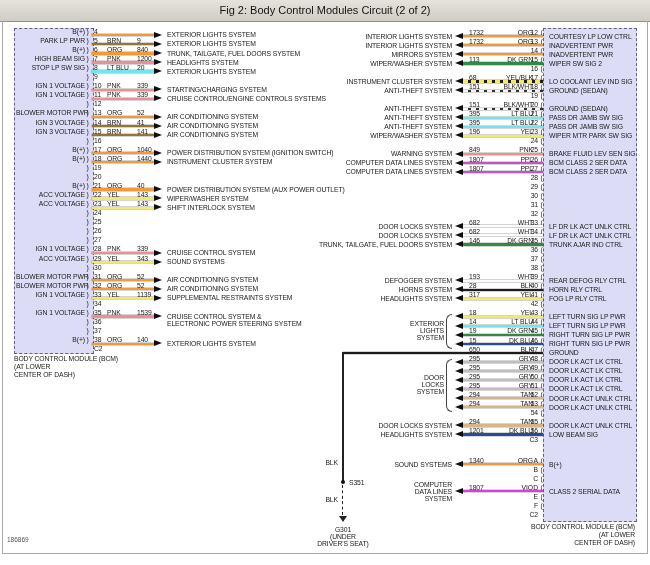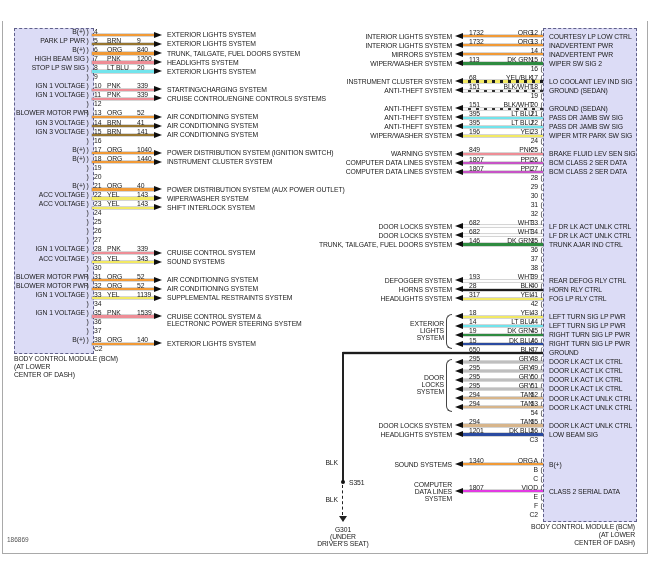--- a/index.html
+++ b/index.html
@@ -28,20 +28,21 @@
   .dot{position:absolute;width:4.5px;height:4.5px;border-radius:50%;background:#111;}
   .gnd-tri{position:absolute;width:0;height:0;border-left:4.5px solid transparent;
      border-right:4.5px solid transparent;border-top:6.5px solid #222;}
   .caption{position:absolute;font-size:6.8px;line-height:8.2px;letter-spacing:-0.1px;color:#1a1a1a;}
   .sheet{position:absolute;font-size:6.5px;color:#555;}
 </style>
 </head>
 <body>
 
 <div id="diagram">
+  <div class="titlebar">Fig 2: Body Control Modules Circuit (2 of 2)</div>
   <div class="frame"></div>
 
   <div class="module-box" style="left:14px;top:28px;width:78px;height:324px;"></div>
   <div class="module-box" style="left:543px;top:28px;width:92px;height:492px;"></div>
 
   <div class="t" style="left:94px;top:344.5px;">C2</div>
   <div class="t ra" style="left:505px;width:33px;top:436.2px;">C3</div>
   <div class="t ra" style="left:505px;width:33px;top:510.5px;">C2</div>
 
   <div class="caption" style="left:14px;top:355px;">

